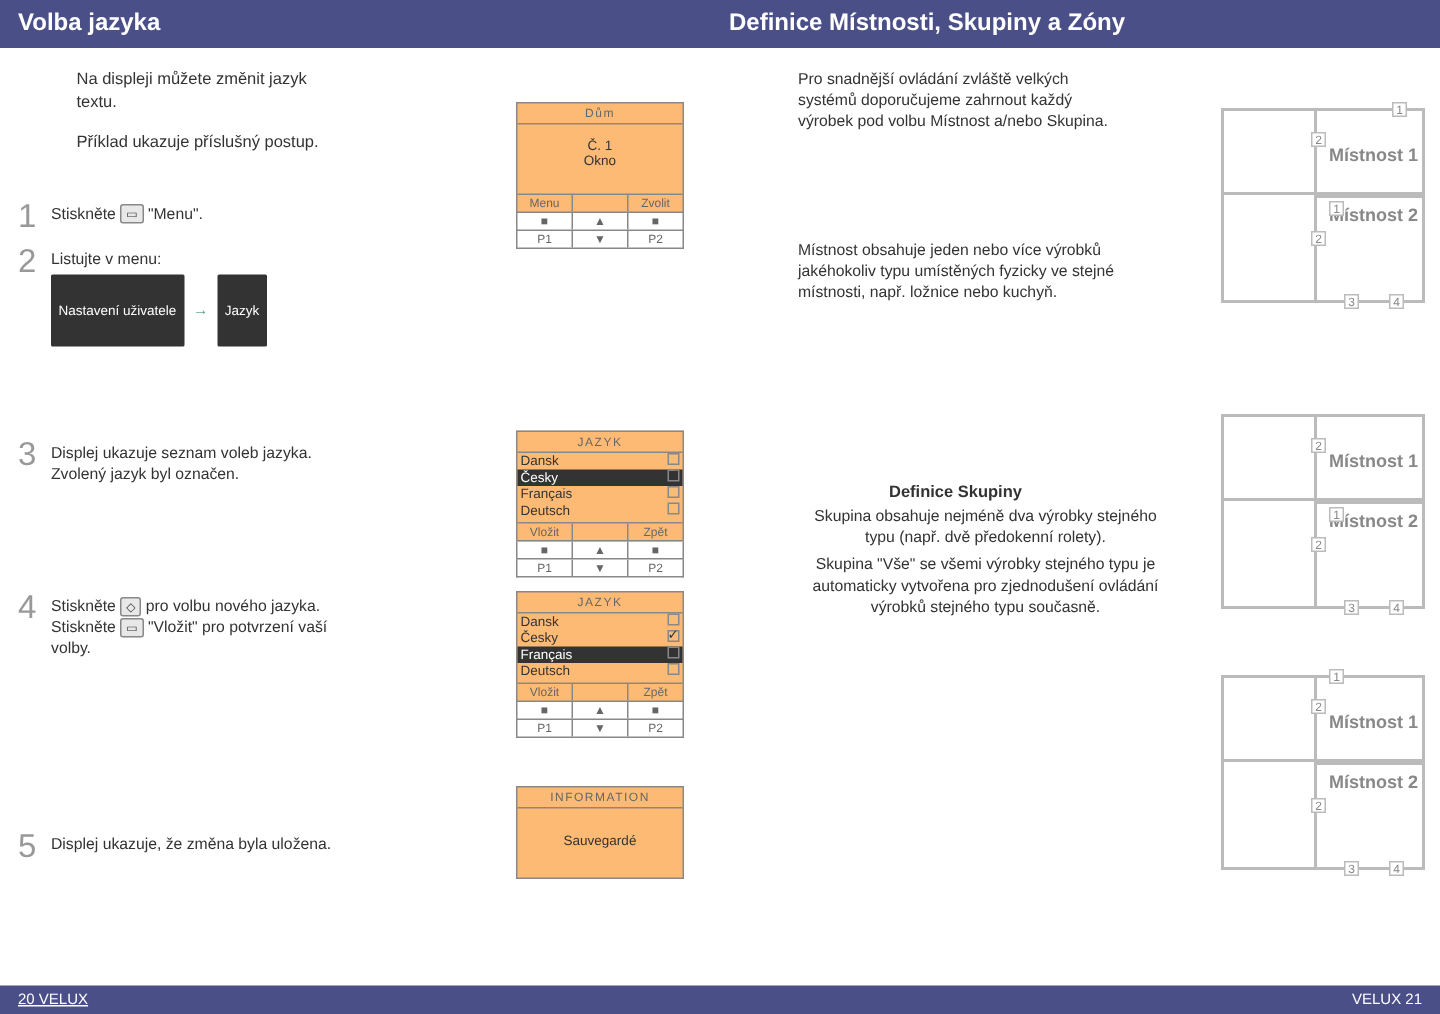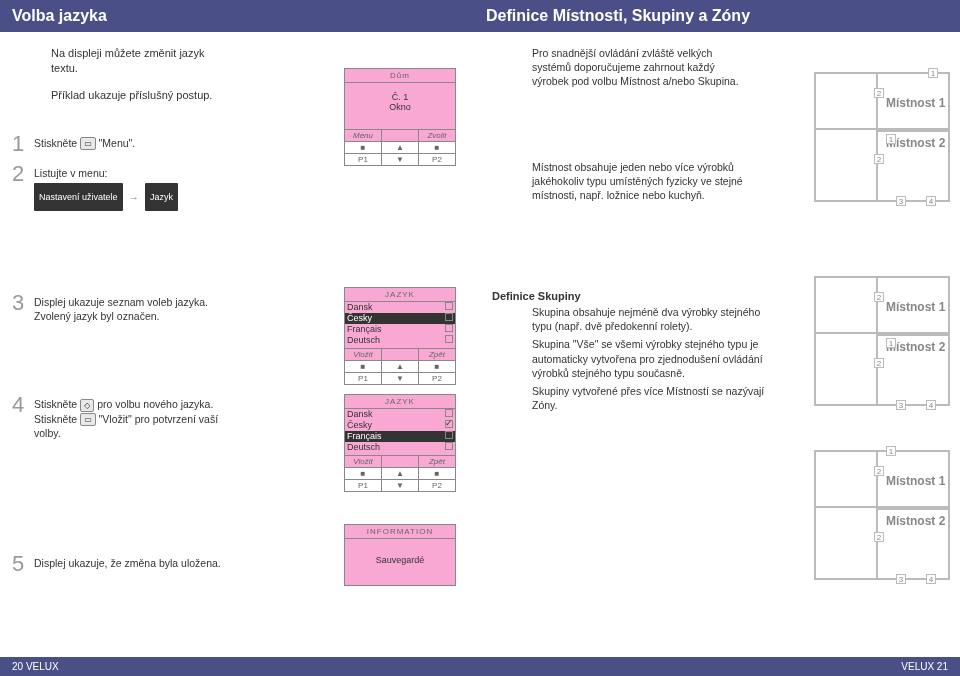--- a/index.html
+++ b/index.html
@@ -8,62 +8,62 @@
   .leftpage, .rightpage { width: 480px; height: 676px; position: relative; }
   .header { background: #4a4f88; color: #fff; height: 32px; display: flex; align-items: center; padding: 0 12px; font-size: 16px; font-weight: bold; }
   .leftpage .header { justify-content: flex-start; }
   .rightpage .header { justify-content: flex-start; padding-left: 6px; }
   .content { padding: 14px 12px 0 12px; position: relative; height: calc(100% - 32px); }
   .intro { font-size: 11px; line-height: 1.35; margin-bottom: 12px; width: 220px; padding-left: 39px; }
   .steprow { display: flex; align-items: flex-start; margin-bottom: 8px; }
   .stepnum { color: #999; font-size: 22px; font-weight: 300; width: 22px; flex-shrink: 0; line-height: 1; }
   .steptext { font-size: 10.5px; line-height: 1.35; width: 200px; padding-top: 3px; }
   .key { display: inline-block; background: #e8e8e8; border: 1px solid #888; border-radius: 2px; padding: 0 3px; font-size: 8px; vertical-align: middle; line-height: 11px; min-width: 14px; text-align:center; }
-  .tagbox { display: inline-block; background: #333; color: #fff; padding: 8px 5px; font-size: 9px; border-radius: 1px; }
+  .tagbox { display: inline-block; background: #333; color: #fff; padding: 18px 5px; font-size: 9px; border-radius: 1px; }
   .arrow { color: #6a8; font-weight: bold; padding: 0 3px; }
   
   .screen { width: 112px; position: absolute; }
-  .scrbox { border: 1px solid #888; background: #f9a8d4; }
+  .scrbox { border: 1px solid #888; background: #fdba74; }
   .scrhdr { border-bottom: 1px solid #888; text-align: center; font-size: 8px; padding: 2px 0; letter-spacing: 1px; color:#666; }
   .scrbody { padding: 1px 2px; font-size: 9px; min-height: 46px; position:relative;}
-  .scrfoot { display: flex; border-top: 1px solid #888; font-style: italic; }
+  .scrfoot { display: flex; border-top: 1px solid #888; }
   .scrfoot > div { flex: 1; text-align: center; font-size: 8px; padding: 1px 0; color:#666; }
   .scrfoot > div + div { border-left: 1px solid #888; }
   .btnrow { display: flex; border: 1px solid #888; border-top: none; }
   .btnrow > div { flex: 1; text-align: center; font-size: 8px; padding: 1px 0; color:#666; }
   .btnrow > div + div { border-left: 1px solid #888; }
   .listitem { display:flex; justify-content:space-between; padding:0 2px; line-height:11px; }
   .listitem.sel { background:#333; color:#fff; }
   .chk { width:8px; height:8px; border:1px solid #888; display:inline-block; position:relative;}
   .chk.on::after{content:"✓"; font-size:9px; position:absolute; top:-3px; left:-1px; color:#333;}
   .centertext { text-align:center; padding-top:16px; font-size:9px;}
   .screen.s1 { top: 36px; right: 24px; }
   .screen.s3 { top: 255px; right: 24px; }
   .screen.s4 { top: 362px; right: 24px; }
   .screen.s5 { top: 492px; right: 24px; }
   .footer { position: absolute; bottom: 0; left: 0; right: 0; background: #4a4f88; color: #fff; font-size: 10px; padding: 4px 12px; }
-  .leftpage .footer { text-align: left; }
+  .leftpage .footer { text-align: left; text-decoration: underline; }
   .rightpage .footer { text-align: right; }
   
   .rightcol { width: 260px; }
   .deftitle { font-weight: bold; font-size: 11px; margin: 6px 0 3px; }
   .deftext { font-size: 10.5px; line-height: 1.35; margin-left: 40px; }
   
   .diag { position: absolute; right: 10px; border: 2px solid #bbb; }
   .diag .room { position:absolute; border:2px solid #bbb; }
   .diag .lbl { position:absolute; font-size:12px; color:#888; font-weight:bold; white-space:nowrap;}
   .diag .num { position:absolute; font-size:8px; color:#888; border:1px solid #bbb; width:10px; height:10px; line-height:9px; text-align:center; background:#fff;}
   .diag1 { top: 40px;  width: 136px; height: 130px; }
   .diag2 { top: 244px; width: 136px; height: 130px; }
   .diag3 { top: 418px; width: 136px; height: 130px; }
   .block3 { position:absolute; top:260px; }
   .block4 { position:absolute; top:362px; width:230px; }
   .block5 { position:absolute; top:521px; width:230px; }
   .blockr2 { position:absolute; top:128px; }
-  .blockr3 { position:absolute; top:252px; width:290px; }
+  .blockr3 { position:absolute; top:284px; width:290px;text-align:center; }
   .blockr5 { position:absolute; top:504px; width:290px; }
 </style>
 </head>
 <body>
 
 <div class="page">
 
   <div class="leftpage">
     <div class="header">Volba jazyka</div>
     <div class="content">
@@ -237,21 +237,20 @@
       </div>
 
       <div class="rightcol blockr2">
         <p class="deftext">Místnost obsahuje jeden nebo více výrobků jakéhokoliv typu umístěných fyzicky ve stejné místnosti, např. ložnice nebo kuchyň.</p>
       </div>
 
       <div class="blockr3">
         <div class="deftitle">Definice Skupiny</div>
         <p class="deftext">Skupina obsahuje nejméně dva výrobky stejného typu (např. dvě předokenní rolety).</p>
         <p class="deftext" style="margin-top:4px;">Skupina "Vše" se všemi výrobky stejného typu je automaticky vytvořena pro zjednodušení ovládání výrobků stejného typu současně.</p>
-        <p class="deftext" style="margin-top:4px;">Skupiny vytvořené přes více Místností se nazývají Zóny.</p>
       </div>
 
 
       <div class="diag diag1">
         <div class="room" style="top:-2px;right:-2px;width:74px;height:60px;"></div>
         <div class="room" style="bottom:-2px;right:-2px;width:74px;height:74px;"></div>
         <div class="room" style="bottom:-2px;left:-2px;width:64px;height:74px;"></div>
         <div class="lbl" style="top:22px;left:70px;">Místnost 1</div>
         <div class="lbl" style="top:62px;left:70px;">Místnost 2</div>
         <div class="num" style="top:-6px;right:10px;">1</div>

